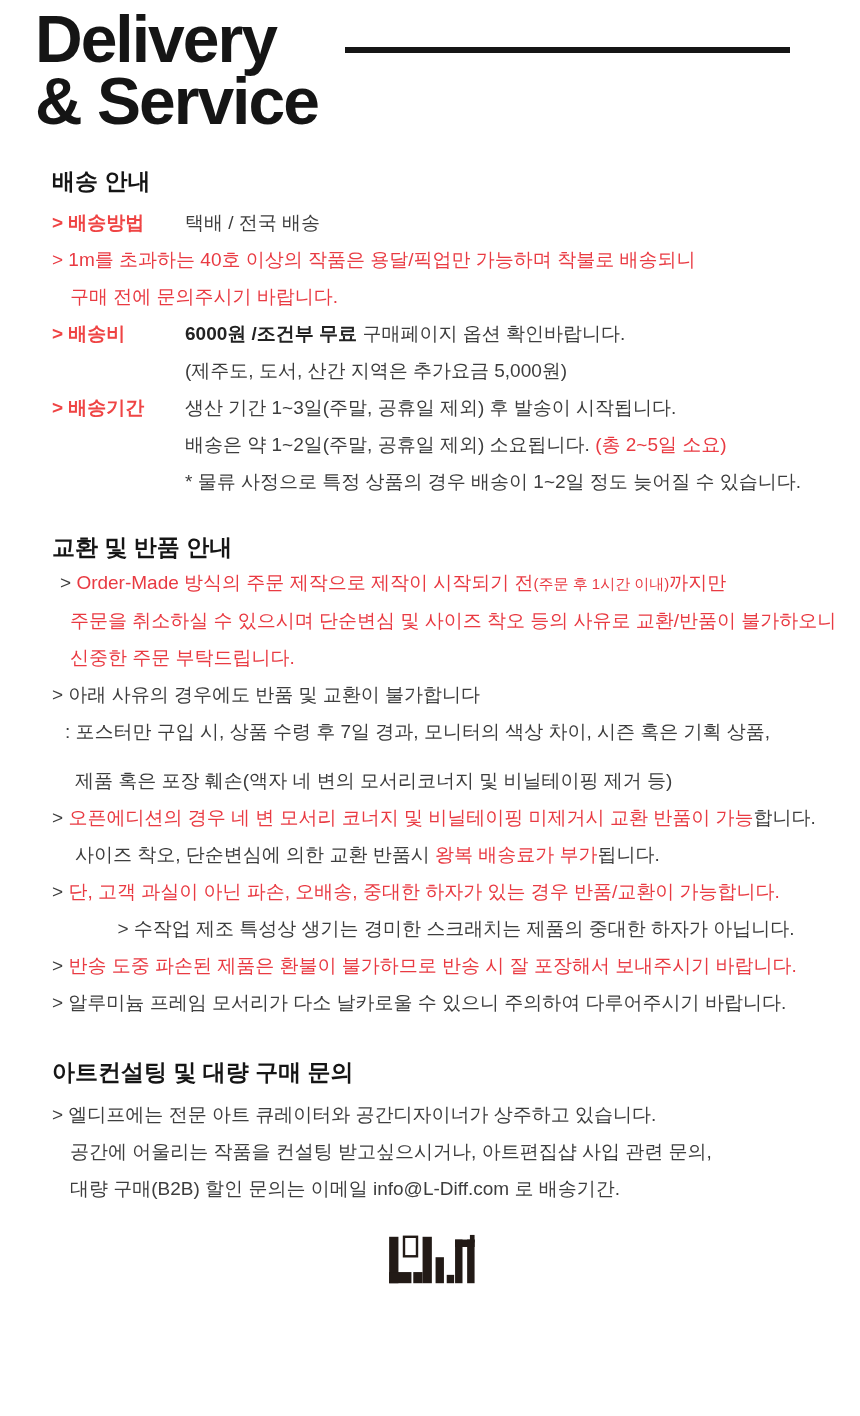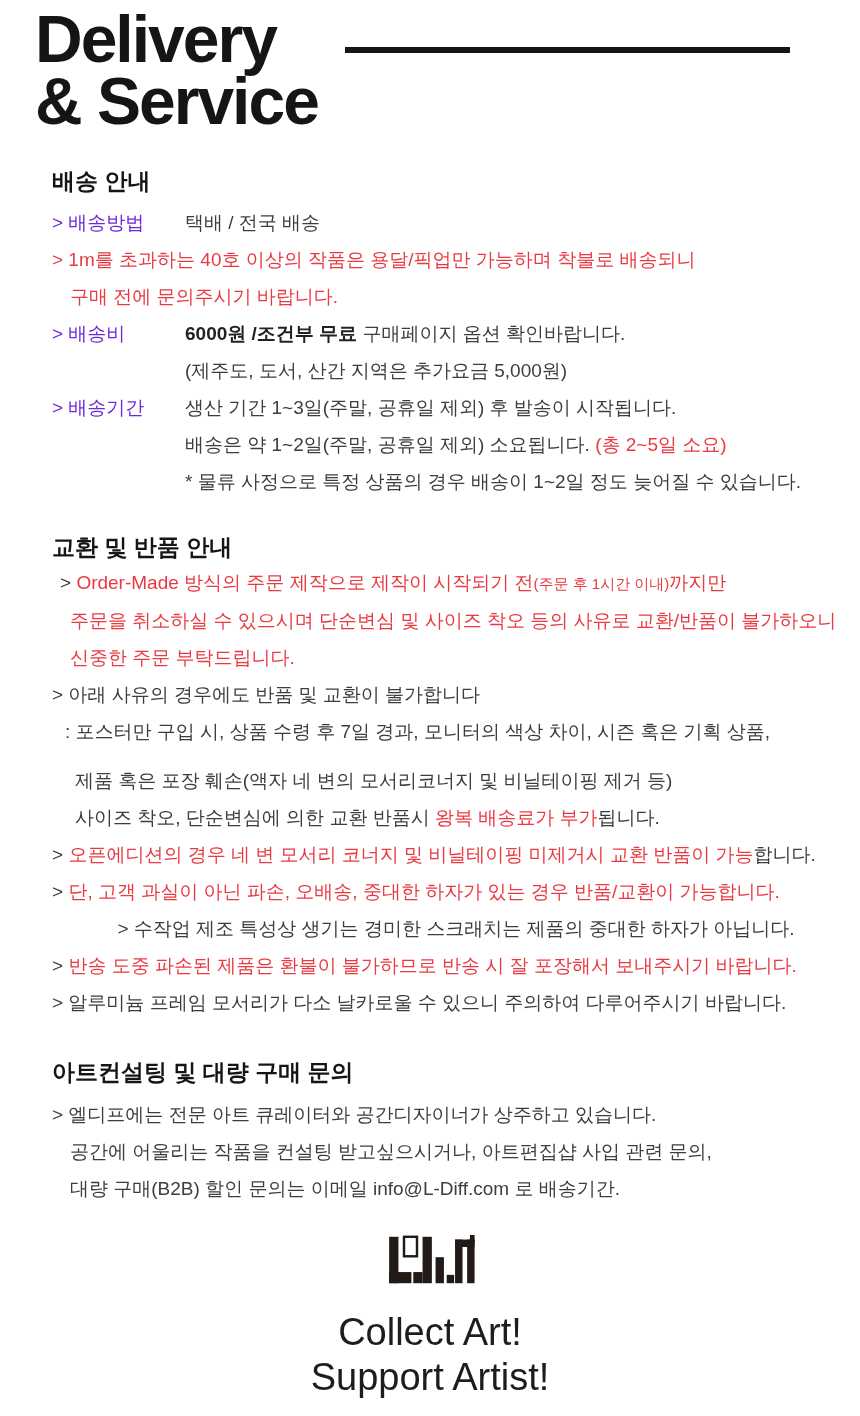--- a/index.html
+++ b/index.html
@@ -18,21 +18,21 @@
   
   h2{font-size:23px;line-height:26px;font-weight:700;color:#151515;margin:0 0 0 52px;}
   .sec-shipping{margin-top:36px;}
   .sec-shipping .rows{margin-top:10px;}
   .sec-returns{margin-top:34px;}
   .sec-returns .rows{margin-top:4px;}
   .sec-consulting{margin-top:38px;}
   .sec-consulting .rows{margin-top:11px;}
   
   .row{font-size:19px;line-height:37px;padding-left:52px;white-space:nowrap;color:#3d3d3d;}
-  .lbl{display:inline-block;width:133px;font-weight:400;color:#6d28d9;}
+  .lbl{display:inline-block;width:133px;font-weight:700;color:#ef4444;}
   .red{color:#e93a42;}
   .bold{font-weight:700;color:#222222;}
   .small{font-size:15px;}
   
   .footer{text-align:center;}
   .logo-wrap{margin-top:27px;height:52px;}
   .slogans{margin-top:24px;}
   .slogan{font-size:38px;line-height:45px;color:#1d1d1d;font-weight:400;}
 </style>
 </head>
@@ -61,22 +61,22 @@
 
   <section class="sec-returns">
     <h2>교환 및 반품 안내</h2>
     <div class="rows">
         <div class="row" style="padding-left: 60px;"><span><span>&gt; </span><span class="red">Order-Made 방식의 주문 제작으로 제작이 시작되기 전</span><span class="red small">(주문 후 1시간 이내)</span><span class="red">까지만</span></span></div>
         <div class="row" style="padding-left: 70px;"><span><span class="red">주문을 취소하실 수 있으시며 단순변심 및 사이즈 착오 등의 사유로 교환/반품이 불가하오니</span></span></div>
         <div class="row" style="padding-left: 70px;"><span><span class="red">신중한 주문 부탁드립니다.</span></span></div>
         <div class="row" style="padding-left: 52px;"><span><span>&gt; 아래 사유의 경우에도 반품 및 교환이 불가합니다</span></span></div>
         <div class="row" style="padding-left: 65px;"><span><span>: 포스터만 구입 시, 상품 수령 후 7일 경과, 모니터의 색상 차이, 시즌 혹은 기획 상품,</span></span></div>
         <div class="row" style="padding-left: 75px; margin-top: 12px;"><span><span>제품 혹은 포장 훼손(액자 네 변의 모서리코너지 및 비닐테이핑 제거 등)</span></span></div>
+        <div class="row" style="padding-left: 52px;"><span><span>&gt; </span><span class="red">오픈에디션의 경우 네 변 모서리 코너지 및 비닐테이핑 미제거시 교환 반품이 가능</span><span>합니다.</span></span></div>
         <div class="row" style="padding-left: 75px;"><span><span>사이즈 착오, 단순변심에 의한 교환 반품시 </span><span class="red">왕복 배송료가 부가</span><span>됩니다.</span></span></div>
-        <div class="row" style="padding-left: 52px;"><span><span>&gt; </span><span class="red">오픈에디션의 경우 네 변 모서리 코너지 및 비닐테이핑 미제거시 교환 반품이 가능</span><span>합니다.</span></span></div>
         <div class="row" style="padding-left: 52px;"><span><span>&gt; </span><span class="red">단, 고객 과실이 아닌 파손, 오배송, 중대한 하자가 있는 경우 반품/교환이 가능합니다.</span></span></div>
         <div class="row" style="padding-left: 52px; text-align: center;"><span><span>&gt; 수작업 제조 특성상 생기는 경미한 스크래치는 제품의 중대한 하자가 아닙니다.</span></span></div>
         <div class="row" style="padding-left: 52px;"><span><span>&gt; </span><span class="red">반송 도중 파손된 제품은 환불이 불가하므로 반송 시 잘 포장해서 보내주시기 바랍니다.</span></span></div>
         <div class="row" style="padding-left: 52px;"><span><span>&gt; 알루미늄 프레임 모서리가 다소 날카로울 수 있으니 주의하여 다루어주시기 바랍니다.</span></span></div>
       </div>
   </section>
 
   <section class="sec-consulting">
     <h2>아트컨설팅 및 대량 구매 문의</h2>
     <div class="rows">
@@ -99,19 +99,15 @@
             <rect x="66" y="44" width="8" height="9"></rect>
             <rect x="75" y="6" width="21" height="8"></rect>
             <rect x="75" y="6" width="8" height="47"></rect>
             <rect x="88" y="6" width="8" height="47"></rect>
             <rect x="91" y="1" width="5" height="8"></rect>
           </g>
           <rect x="20" y="3" width="14" height="21" fill="none" stroke="#221a16" stroke-width="2.6"></rect>
         </svg>
       </span>
     </div>
-    <div class="slogans">
-      <div class="slogan">Collect Art!</div>
-      <div class="slogan">Support Artist!</div>
-    </div>
   </footer>
 
 </div>
 
 </body></html>

